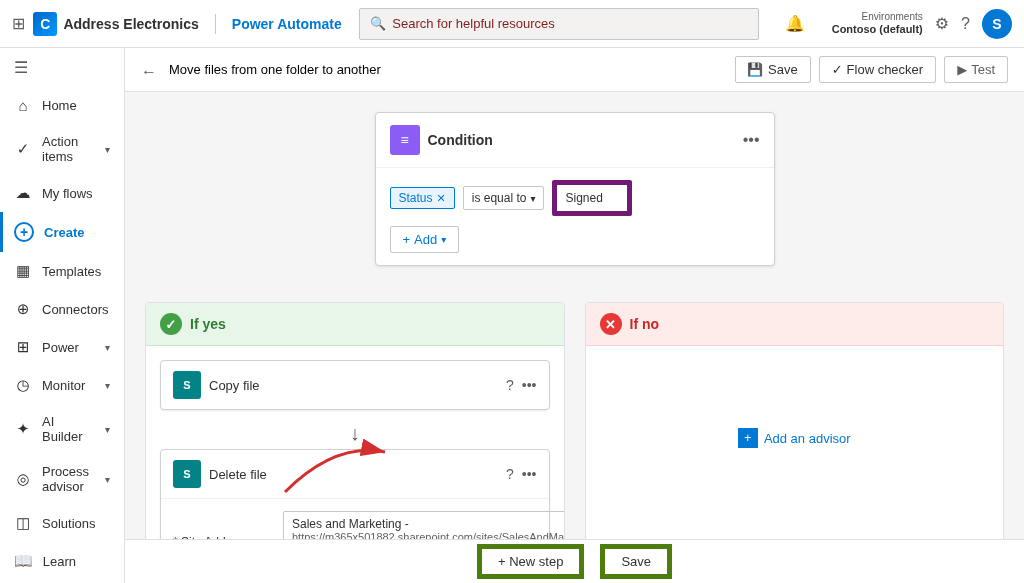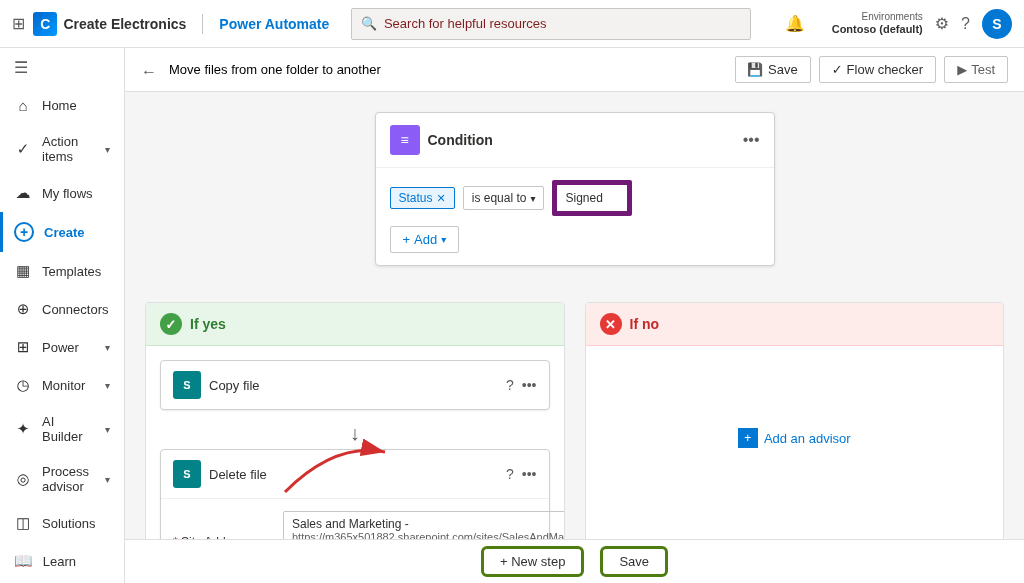--- a/index.html
+++ b/index.html
@@ -344,22 +344,22 @@
       border-top: 1px solid #e1dfdd;
       display: flex;
       align-items: center;
       justify-content: center;
       gap: 16px;
       z-index: 99;
     }
     .bottom-btn {
       display: flex; align-items: flex-start; gap: 4px;
       padding: 5px 16px;
-      border: 3px solid #4d7c0f;
-      border-radius: 6px;
+      border: 5px solid #4d7c0f;
+      border-radius: 0;
       background: white;
       color: #323130;
       cursor: pointer;
       font-size: 13px;
     }
 
     
     .red-arrow {
       position: absolute;
       left: 130px;
@@ -378,21 +378,21 @@
       min-width: 700px;
     }
   </style>
 </head>
 <body>
 
 <div class="topbar">
   <span style="font-size:16px; color:#605e5c; cursor:pointer;">⊞</span>
   <div class="topbar-logo-brand">
     <div class="logo-square">C</div>
-    <span class="brand-name">Create Electronics</span>
+    <span class="brand-name">Address Electronics</span>
   </div>
   <div class="divider-v"></div>
   <span class="power-automate-label">Power Automate</span>
 
   <div class="search-box">
     <span>🔍</span>
     <span style="color:#7f1d1d;">Search for helpful resources</span>
   </div>
 
   <div class="topbar-right">

